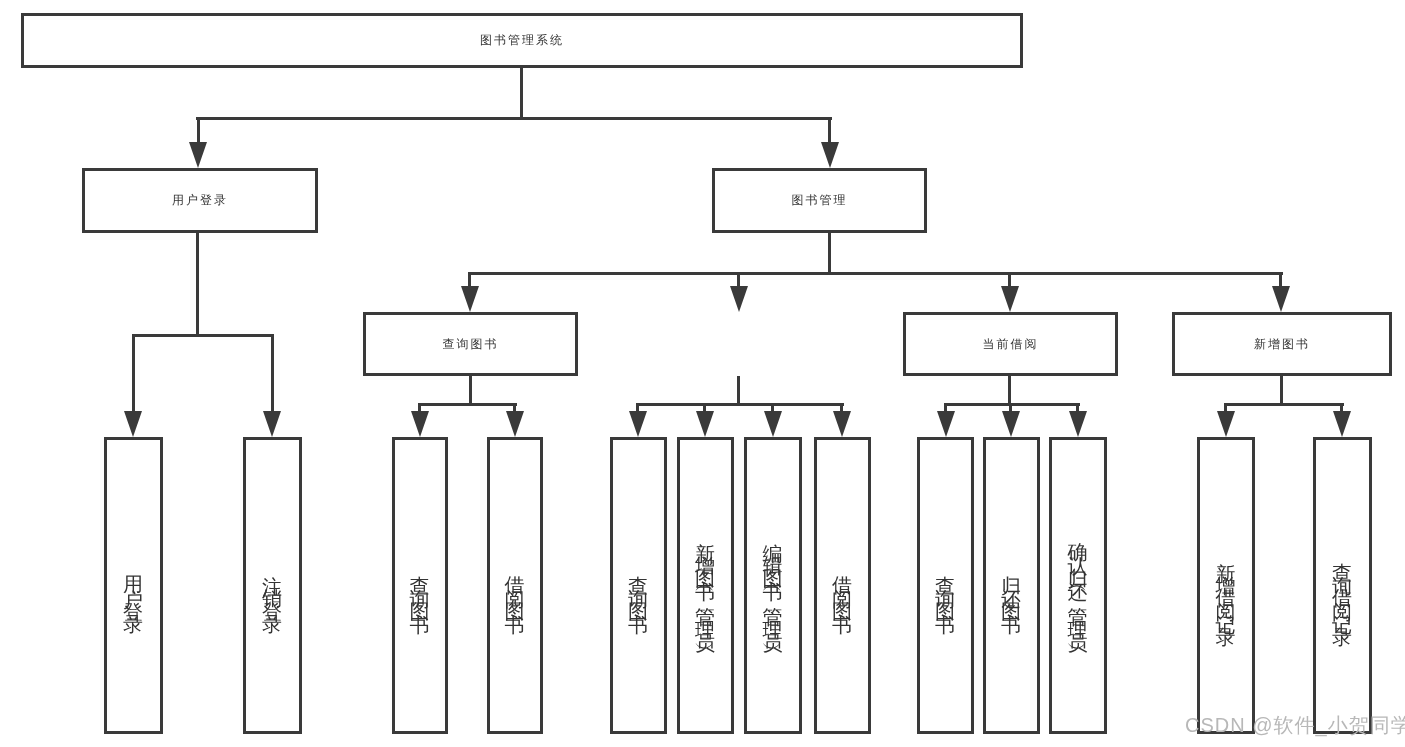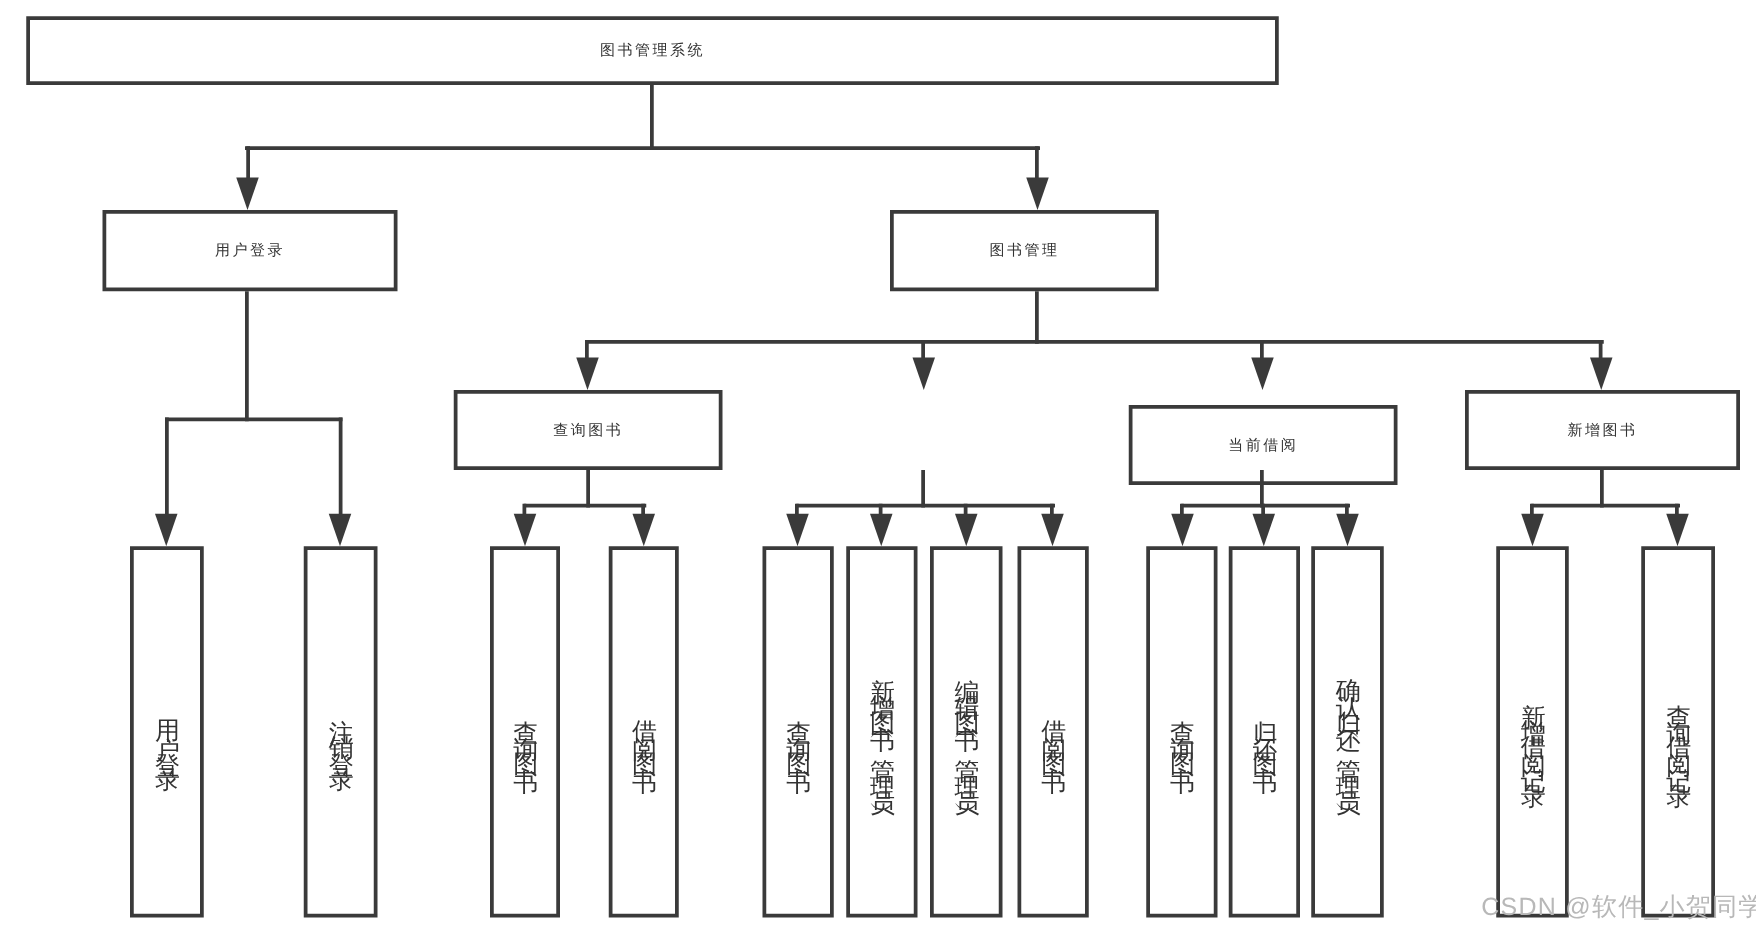--- a/index.html
+++ b/index.html
@@ -84,21 +84,21 @@
   <div class="vline" style="left:468px;top:272px;height:20px;"></div>
   <div class="arrowhead" style="left:461px;top:286px;"></div>
   <div class="vline" style="left:737px;top:272px;height:20px;"></div>
   <div class="arrowhead" style="left:730px;top:286px;"></div>
   <div class="vline" style="left:1008px;top:272px;height:20px;"></div>
   <div class="arrowhead" style="left:1001px;top:286px;"></div>
   <div class="vline" style="left:1279px;top:272px;height:20px;"></div>
   <div class="arrowhead" style="left:1272px;top:286px;"></div>
 
   <div class="box" style="left:363px;top:312px;width:215px;height:64px;">查询图书</div>
-  <div class="box" style="left:903px;top:312px;width:215px;height:64px;margin-top:12px;">当前借阅</div>
+  <div class="box" style="left:903px;top:312px;width:215px;height:64px;">当前借阅</div>
   <div class="box" style="left:1172px;top:312px;width:220px;height:64px;">新增图书</div>
 
   <div class="vline" style="left:469px;top:376px;height:30px;"></div>
   <div class="hline" style="left:419px;top:403px;width:98px;"></div>
   <div class="vline" style="left:418px;top:403px;height:12px;"></div>
   <div class="arrowhead" style="left:411px;top:411px;"></div>
   <div class="vline" style="left:513px;top:403px;height:12px;"></div>
   <div class="arrowhead" style="left:506px;top:411px;"></div>
 
   <div class="vline" style="left:737px;top:376px;height:30px;"></div>

